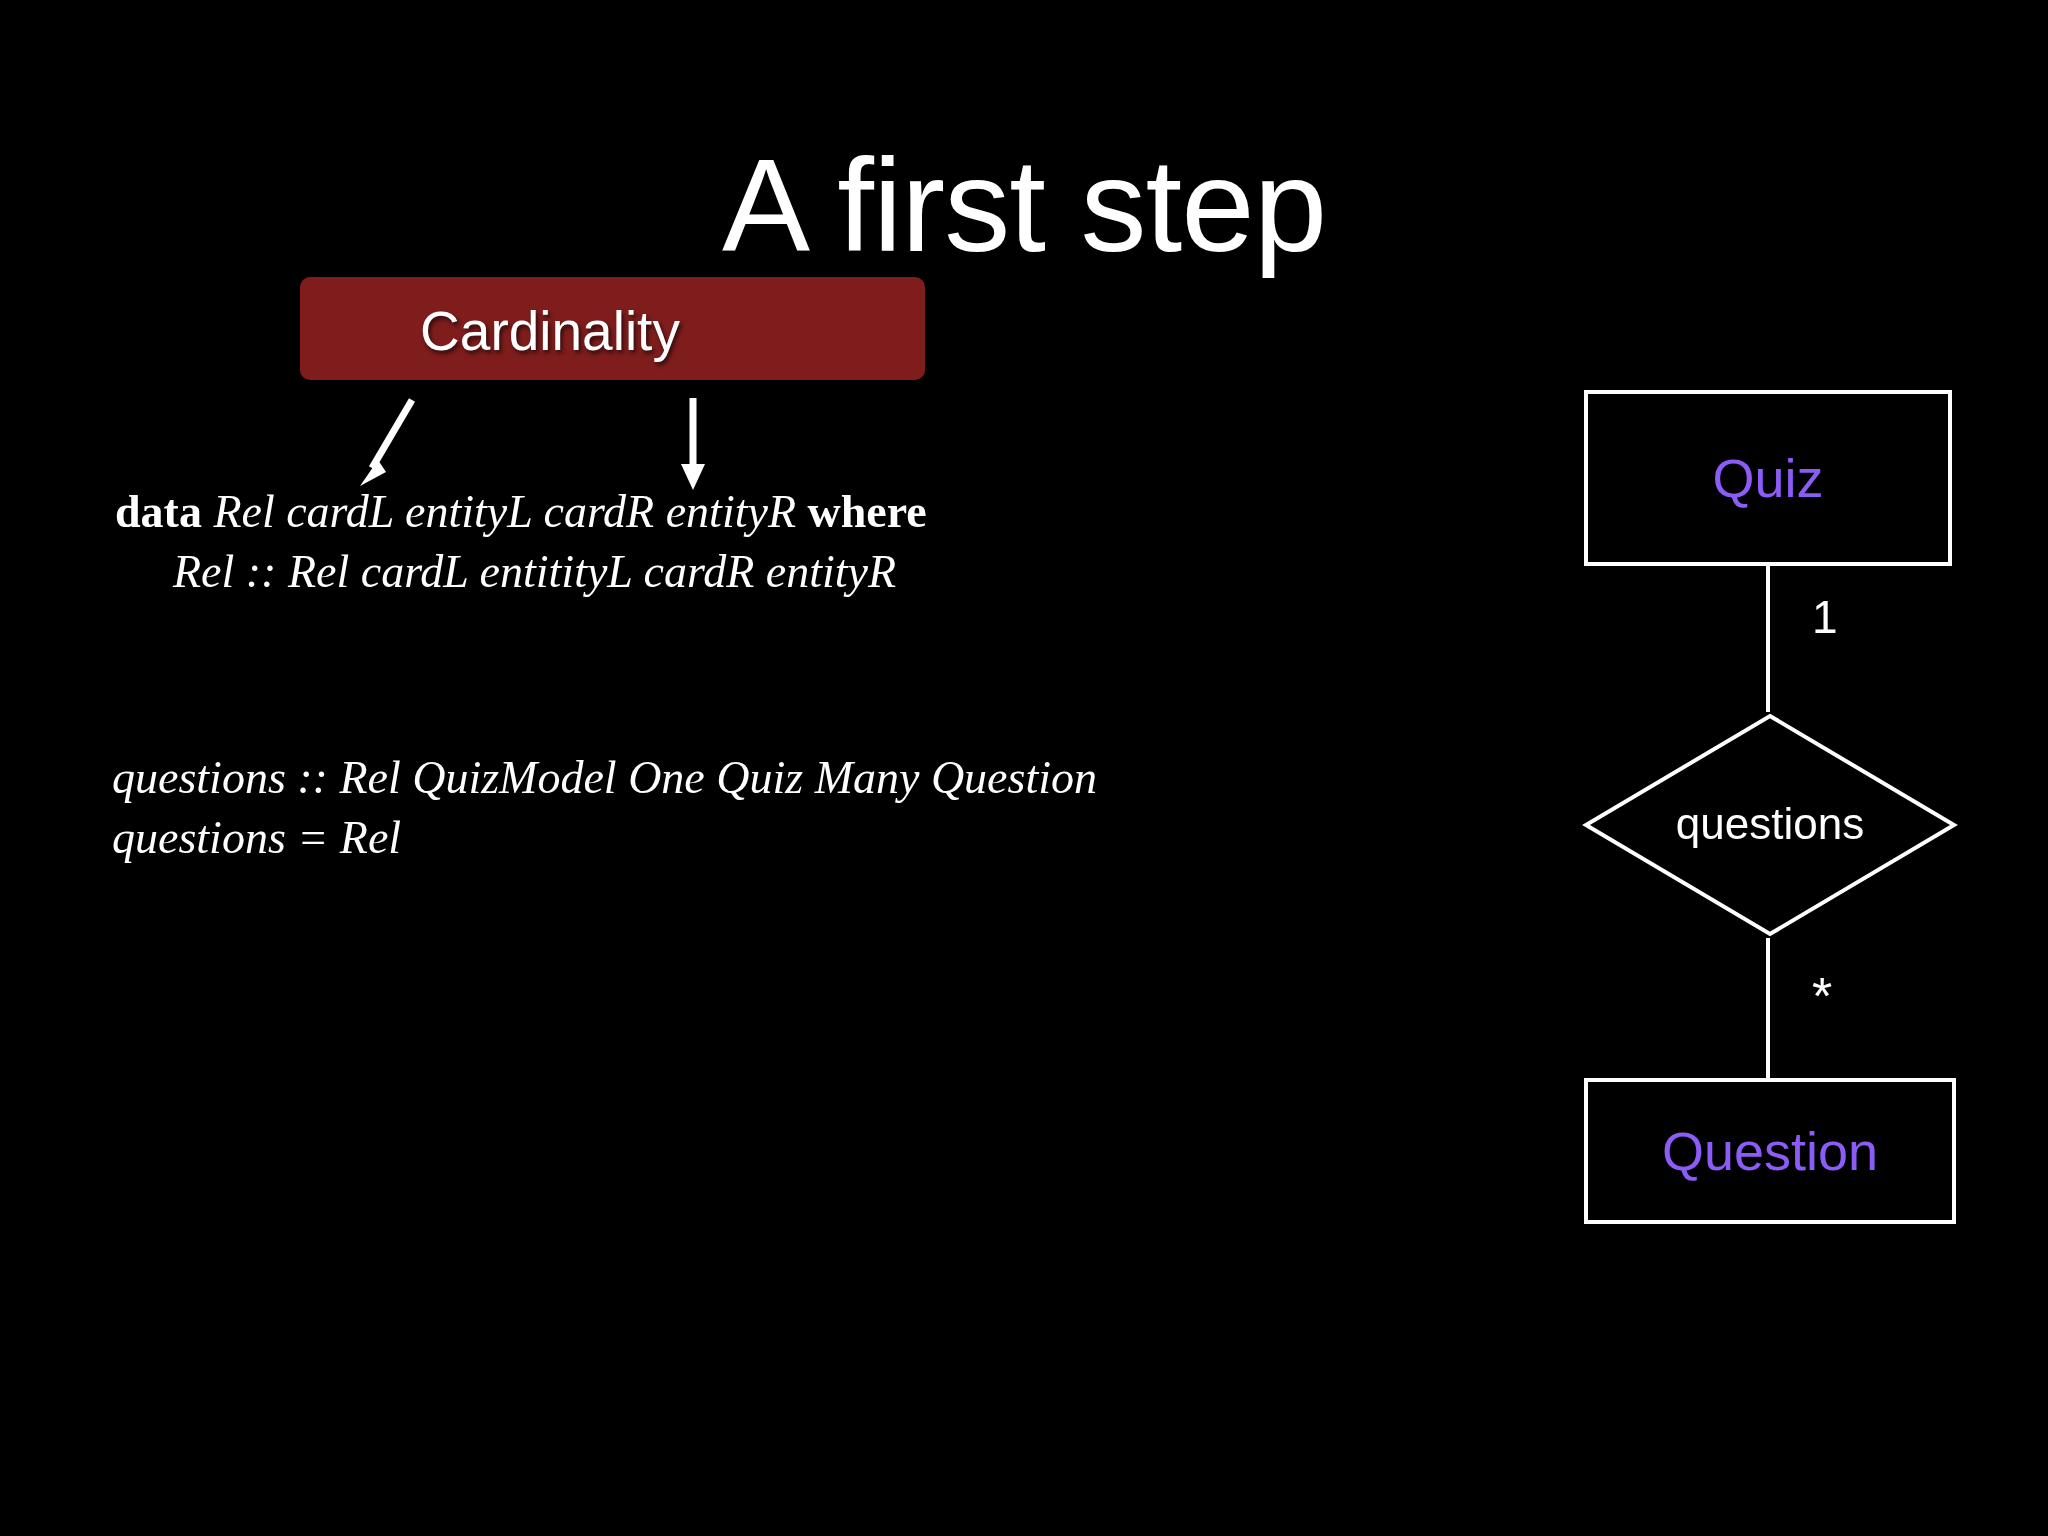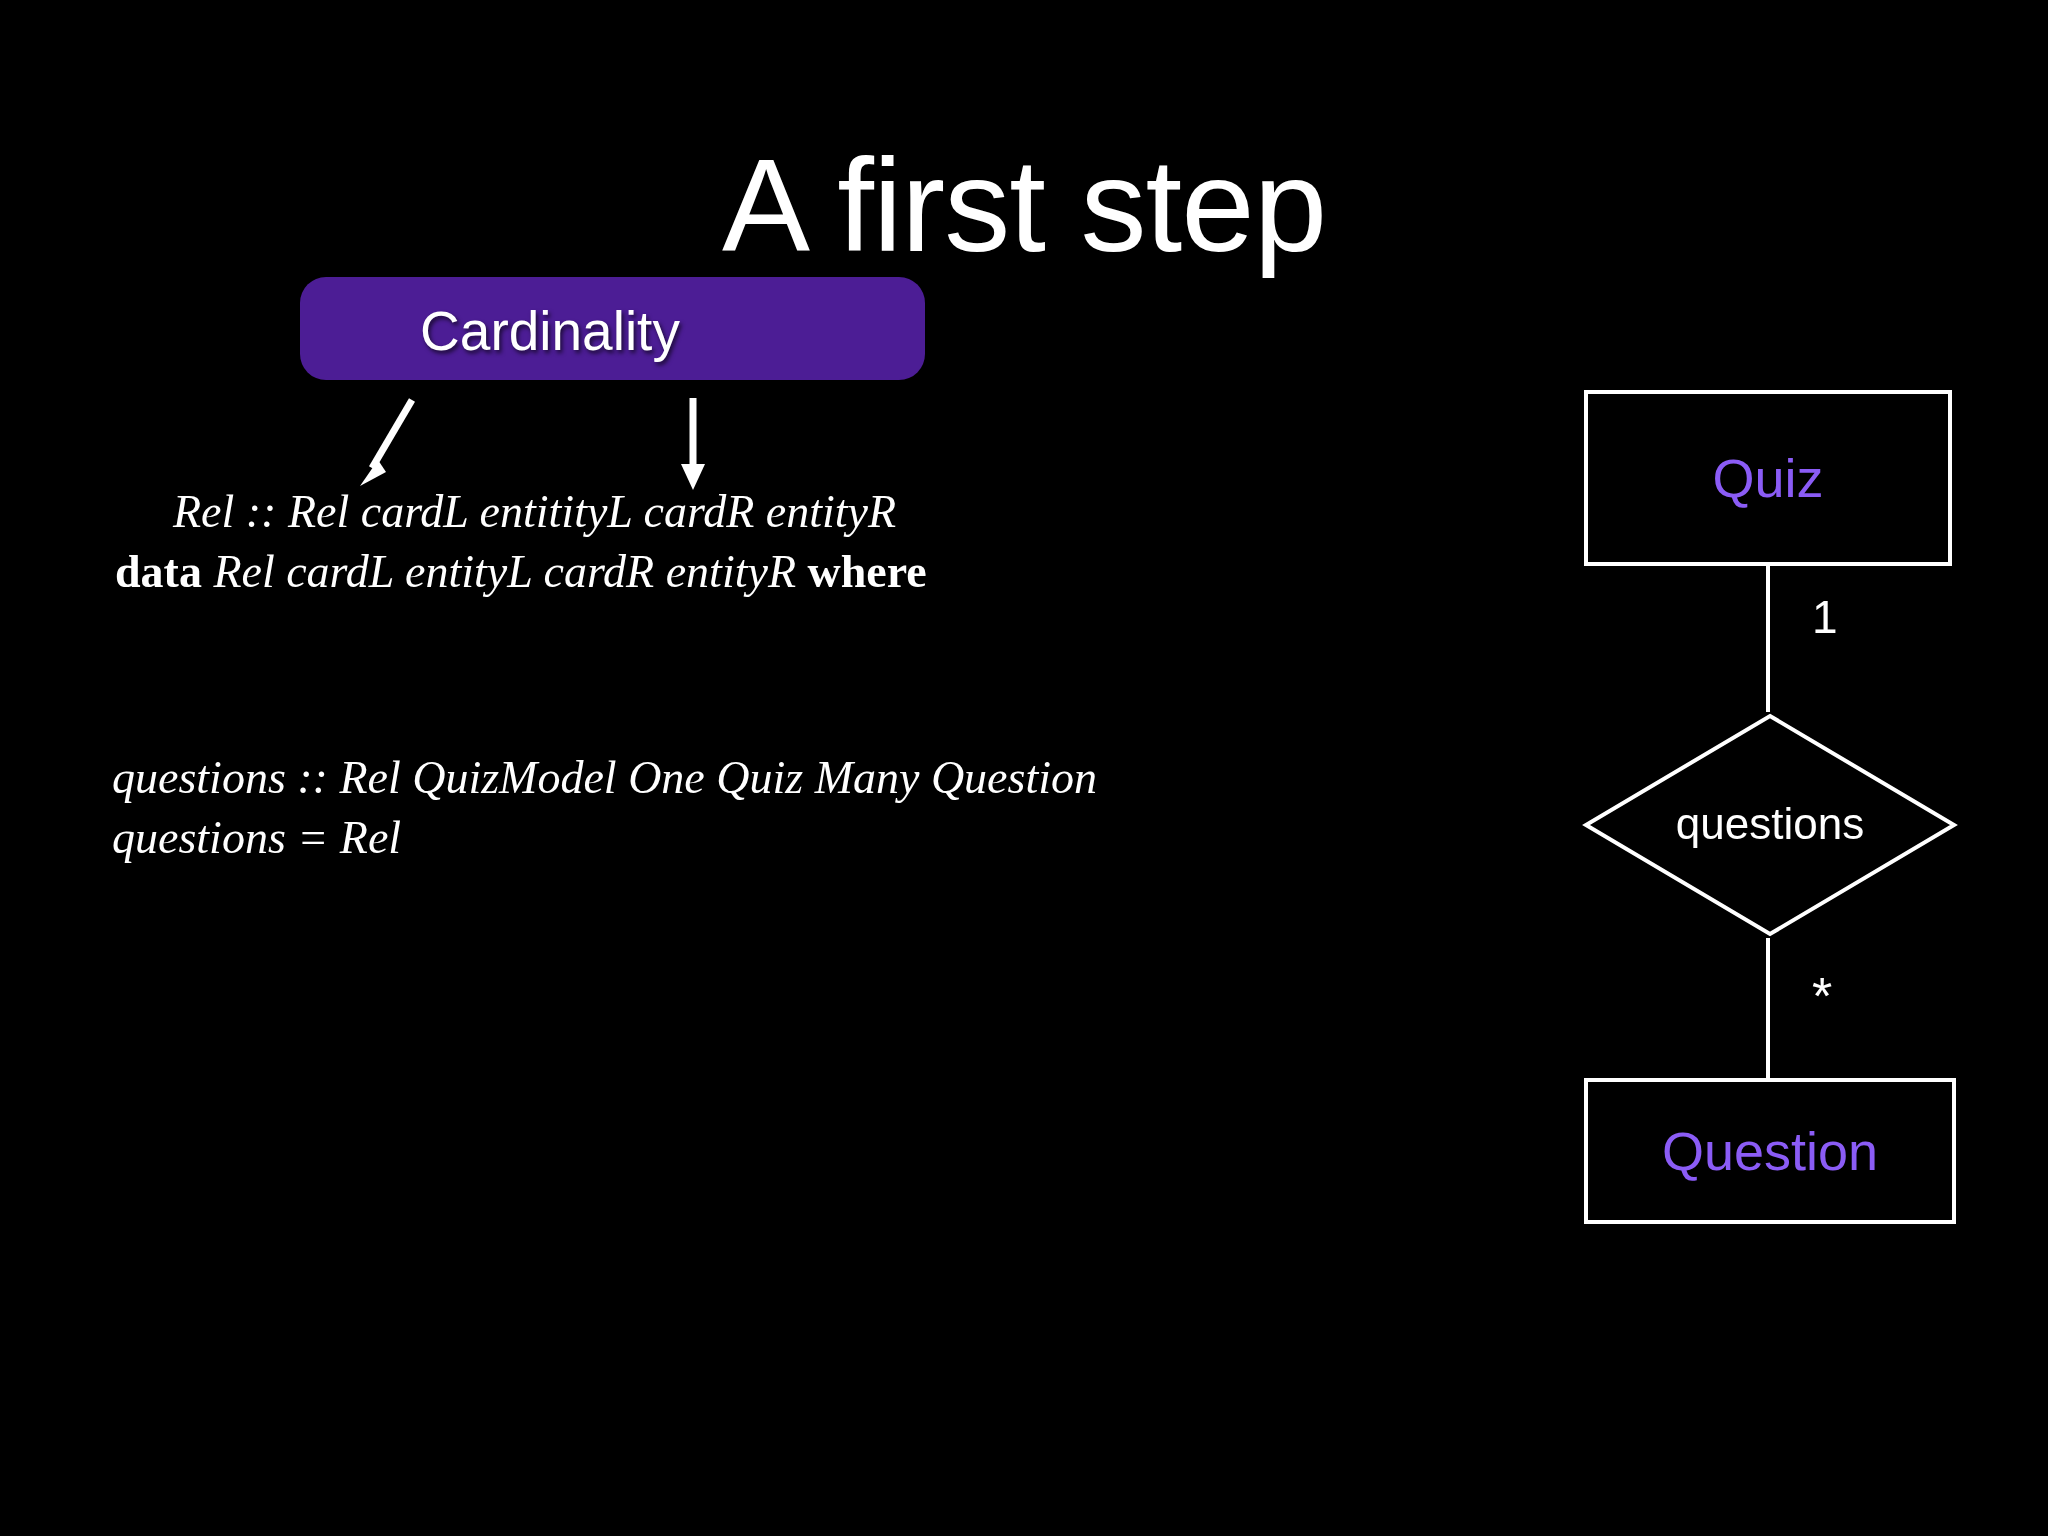--- a/index.html
+++ b/index.html
@@ -34,22 +34,22 @@
     white-space: nowrap;
   }
 
   
   #cardinality-callout {
     position: absolute;
     left: 300px;
     top: 277px;
     width: 625px;
     height: 103px;
-    background: #4c1d95;
-    border-radius: 26px;
+    background: #7f1d1d;
+    border-radius: 10px;
     box-shadow: 0 3px 7px rgba(0,0,0,0.55);
   }
   #cardinality-label {
     position: absolute;
     left: 0;
     top: 22px;
     width: 500px;
     text-align: center;
     color: #ffffff;
     font-family: "Liberation Sans", sans-serif;
@@ -174,22 +174,22 @@
     <line x1="82" y1="20" x2="42" y2="88" stroke="#ffffff" stroke-width="7" stroke-linecap="butt"></line>
     <polygon points="30,106 48,80 56,92" fill="#ffffff"></polygon>
   </svg>
 
   <svg class="callout-arrow" style="left:650px; top:380px; width:110px; height:130px;" viewBox="0 0 110 130">
     <line x1="43" y1="18" x2="43" y2="90" stroke="#ffffff" stroke-width="7" stroke-linecap="butt"></line>
     <polygon points="43,110 31,84 55,84" fill="#ffffff"></polygon>
   </svg>
 
   <div id="code-block-1" class="code-block">
+    <span class="code-line"><span class="kw">data</span><span class="it"> Rel cardL entityL cardR entityR </span><span class="kw">where</span></span>
     <span class="code-line indent it">Rel :: Rel cardL entitityL cardR entityR</span>
-    <span class="code-line"><span class="kw">data</span><span class="it"> Rel cardL entityL cardR entityR </span><span class="kw">where</span></span>
   </div>
 
   <div id="code-block-2" class="code-block">
     <span class="code-line it">questions :: Rel QuizModel One Quiz Many Question</span>
     <span class="code-line it">questions = Rel</span>
   </div>
 
   <div id="er-diagram">
 
     <div id="er-box-quiz" class="er-box">

